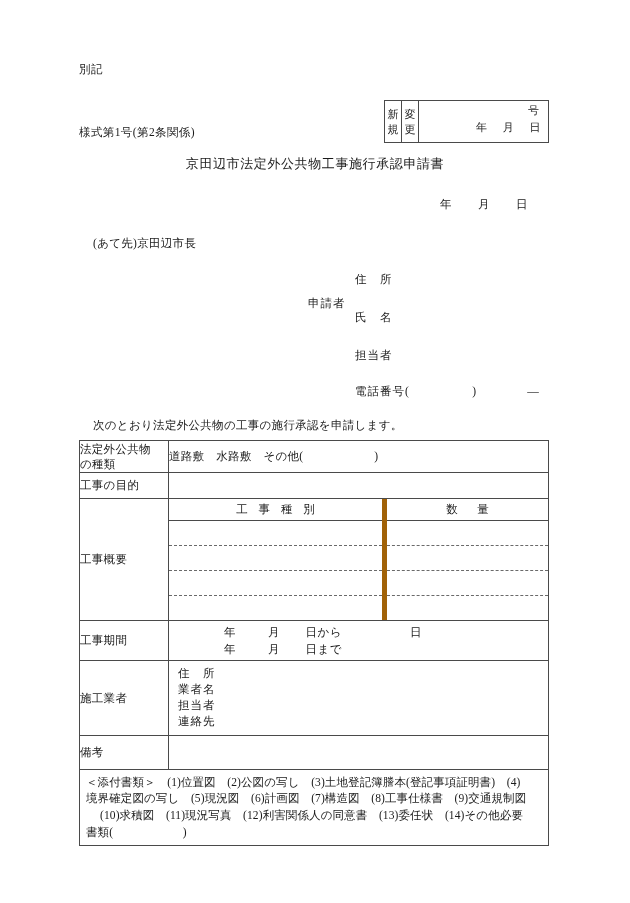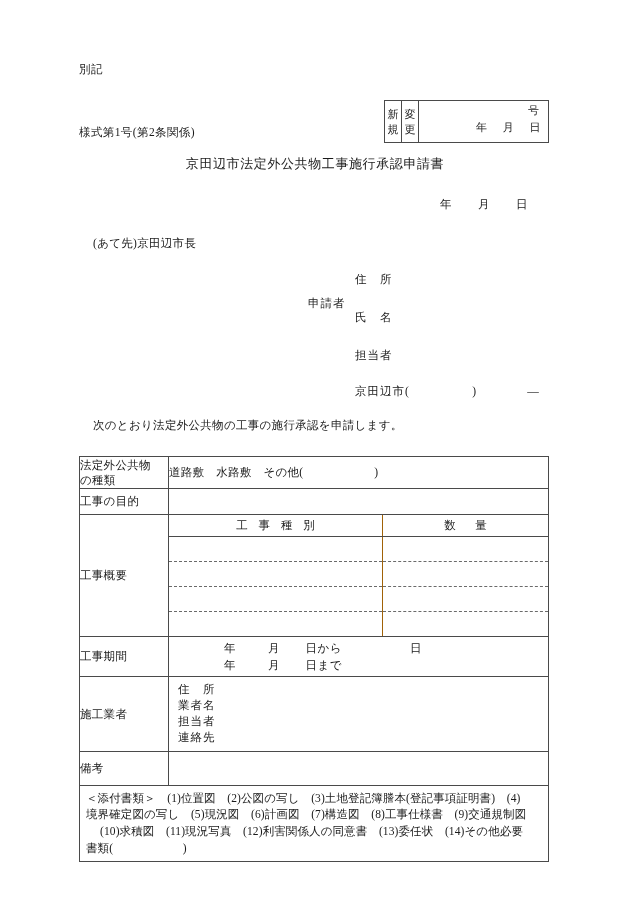--- a/index.html
+++ b/index.html
@@ -134,21 +134,21 @@
     top: 418px;
     left: 93px;
     font-size: 11.5px;
     letter-spacing: 0.3px;
   }
 
   
   .form-table {
     position: absolute;
     left: 79px;
-    top: 456px;
+    top: 440px;
     width: 470px;
     border-collapse: collapse;
     table-layout: fixed;
     font-size: 11.5px;
   }
   .form-table td {
     border: 1px solid #4a4a4a;
     padding: 0;
     vertical-align: middle;
   }
@@ -190,21 +190,21 @@
     padding: 0;
     height: 22px;
   }
   .sub-head td {
     border-bottom: 1px solid #4a4a4a;
     text-align: center;
     letter-spacing: 4px;
     text-indent: 4px;
     height: 21px;
   }
-  .sub-table .c-kind { width: 213px; border-right: 1px solid #a16207; }
+  .sub-table .c-kind { width: 213px; border-right: 5px solid #a16207; }
   .sub-table .c-qty  { border-right: none; }
   .sub-row td { height: 24px; }
   .sub-row.dashed td {
     border-top: 1px dashed #6a6a6a;
   }
 
   
   .r-period td { height: 38px; }
   .period-lines {
     padding: 3px 0 3px 9px;
@@ -269,21 +269,21 @@
   <div id="apply-date">
     <span>年</span><span>月</span><span>日</span>
   </div>
 
   <div id="addressee">(あて先)京田辺市長</div>
 
   <div class="applicant-label">申請者</div>
   <div class="applicant-row" id="ap-row-0">住　所</div>
   <div class="applicant-row" id="ap-row-1">氏　名</div>
   <div class="applicant-row" id="ap-row-2">担当者</div>
-  <div class="applicant-row" id="ap-row-3">京田辺市(　　　　　)　　　　―</div>
+  <div class="applicant-row" id="ap-row-3">電話番号(　　　　　)　　　　―</div>
 
   <div id="lead-sentence">次のとおり法定外公共物の工事の施行承認を申請します。</div>
 
   <table class="form-table">
     <tbody>
       <tr class="r-kind">
         <td class="lbl">
           <div>法定外公共物</div>
           <div>の種類</div>
         </td>

